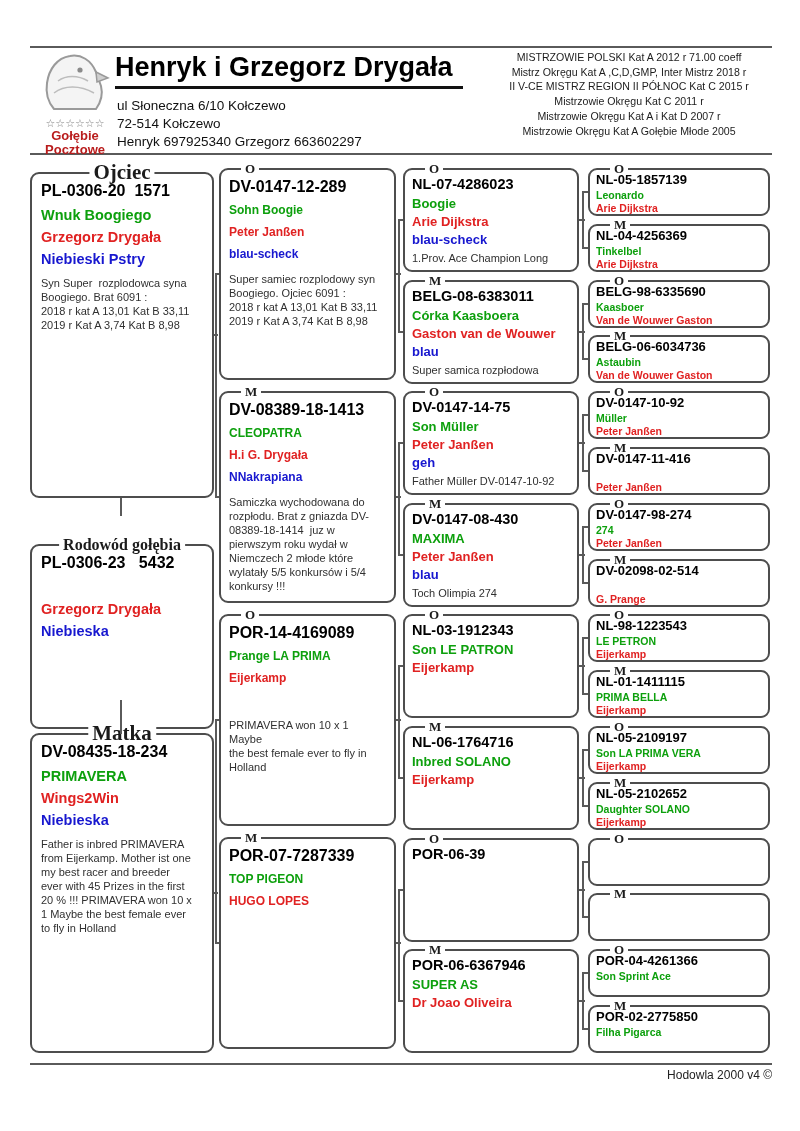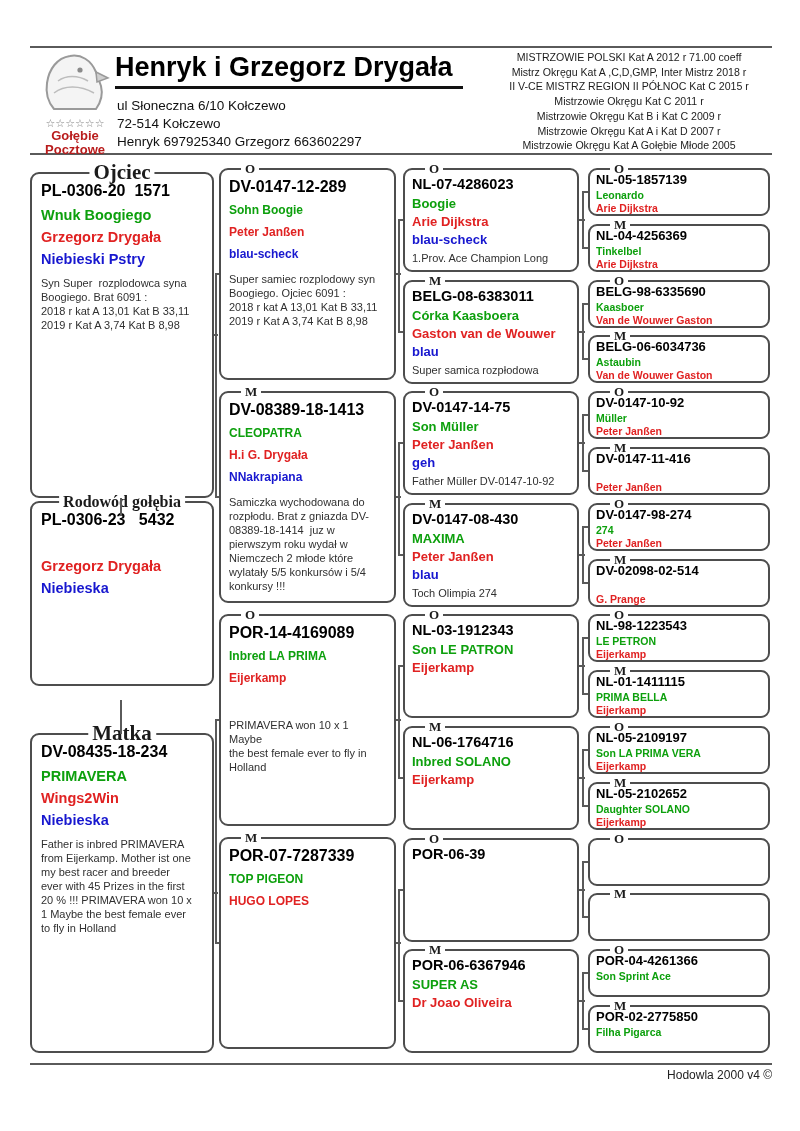--- a/index.html
+++ b/index.html
@@ -80,38 +80,37 @@
     <div>ul Słoneczna 6/10 Kołczewo</div>
     <div>72-514 Kołczewo</div>
     <div>Henryk 697925340 Grzegorz 663602297</div>
   </div>
 
   <div class="ach">
       <div class="ach-line">MISTRZOWIE POLSKI Kat A  2012 r 71.00 coeff</div>
       <div class="ach-line">Mistrz Okręgu Kat A ,C,D,GMP, Inter Mistrz 2018 r</div>
       <div class="ach-line">II V-CE MISTRZ REGION II PÓŁNOC Kat C 2015 r</div>
       <div class="ach-line">Mistrzowie Okręgu Kat C 2011 r</div>
-      <div class="ach-line">Mistrzowie Okręgu Kat B i Kat C 2009 r</div>
       <div class="ach-line">Mistrzowie Okręgu Kat A i Kat D 2007 r</div>
       <div class="ach-line">Mistrzowie Okręgu Kat A Gołębie Młode 2005</div>
     </div>
 
   <div id="tree">
       <div class="pbox g1 big" style="left: 30px; top: 172px; width: 184px; height: 326px;">
         <div class="box-label">Ojciec</div>
         <div class="ring">PL-0306-20  1571</div>
         <div class="line name">Wnuk Boogiego</div>
         <div class="line owner">Grzegorz Drygała</div>
         <div class="line colorline">Niebieski Pstry</div>
         <div class="desc">Syn Super  rozplodowca syna
 Boogiego. Brat 6091 :
 2018 r kat A 13,01 Kat B 33,11
 2019 r Kat A 3,74 Kat B 8,98</div>
       </div>
-      <div class="pbox g1 big subject" style="left: 30px; top: 501px; width: 184px; height: 185px;">
+      <div class="pbox g1 big subject" style="left: 30px; top: 544px; width: 184px; height: 185px;">
         <div class="box-label">Rodowód gołębia</div>
         <div class="ring">PL-0306-23   5432</div>
         <div class="line name"></div>
         <div class="line owner">Grzegorz Drygała</div>
         <div class="line colorline">Niebieska</div>
       </div>
       <div class="pbox g1 big" style="left: 30px; top: 733px; width: 184px; height: 320px;">
         <div class="box-label">Matka</div>
         <div class="ring">DV-08435-18-234</div>
         <div class="line name">PRIMAVERA</div>
@@ -146,21 +145,21 @@
 rozpłodu. Brat z gniazda DV-
 08389-18-1414  juz w
 pierwszym roku wydał w
 Niemczech 2 młode które
 wylatały 5/5 konkursów i 5/4
 konkursy !!!</div>
       </div>
       <div class="pbox g2 gen" style="left: 219px; top: 614px; width: 177px; height: 212px;">
         <div class="box-label">O</div>
         <div class="ring">POR-14-4169089</div>
-        <div class="line name">Inbred LA PRIMA</div>
+        <div class="line name">Prange LA PRIMA</div>
         <div class="line owner">Eijerkamp</div>
         <div class="line colorline"></div>
         <div class="desc">PRIMAVERA won 10 x 1
 Maybe
 the best female ever to fly in
 Holland</div>
       </div>
       <div class="pbox g2 gen" style="left: 219px; top: 837px; width: 177px; height: 212px;">
         <div class="box-label">M</div>
         <div class="ring">POR-07-7287339</div>

